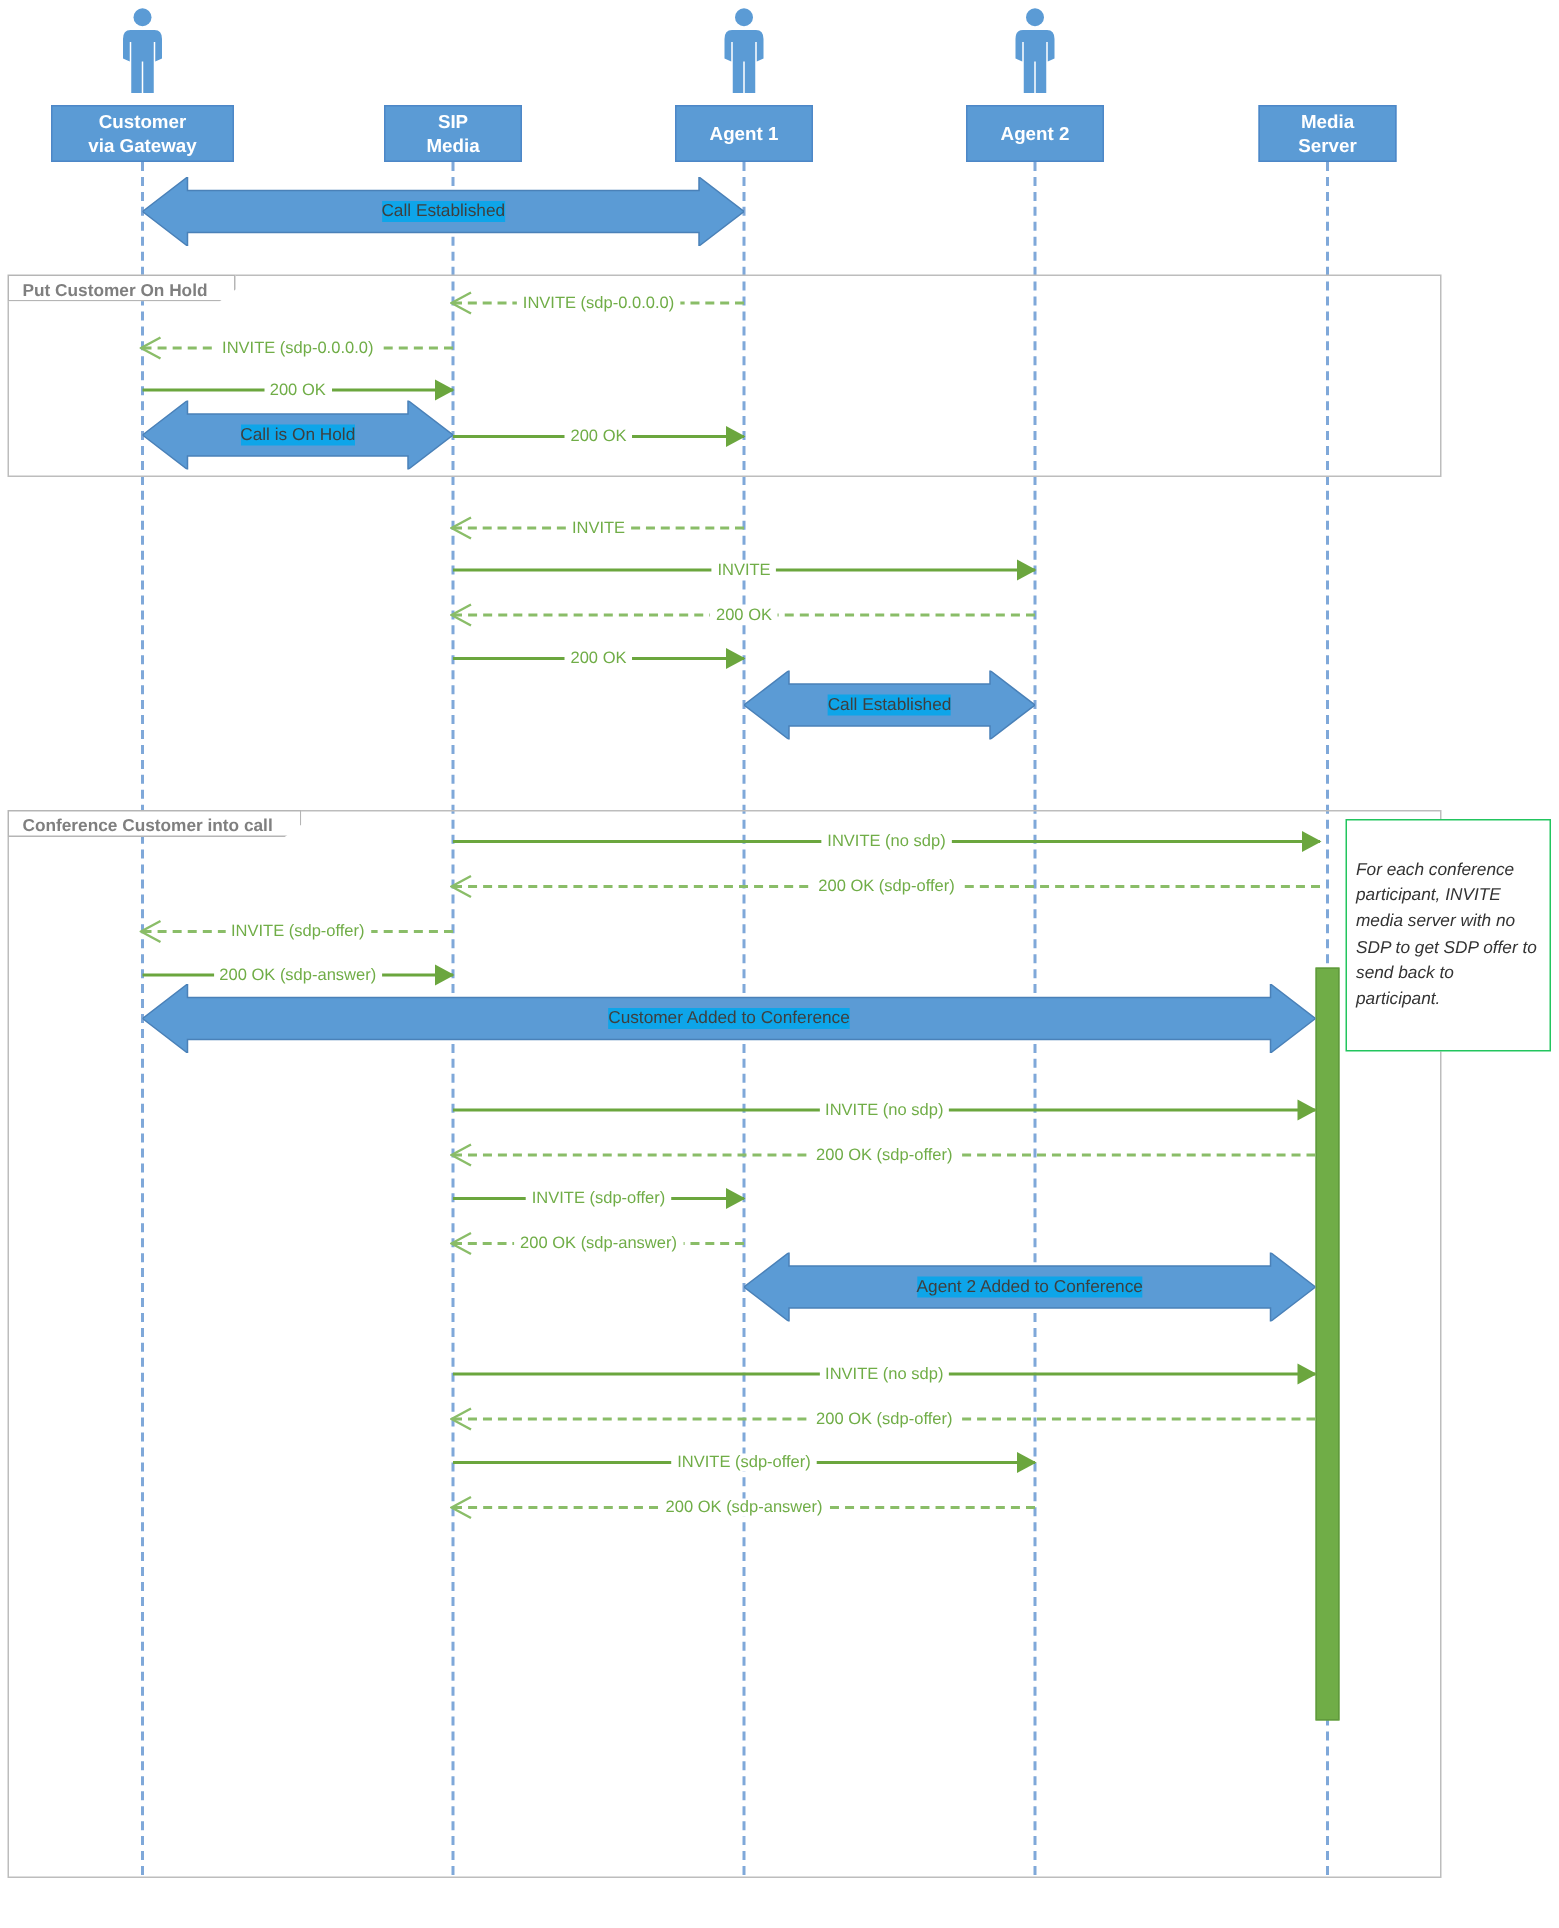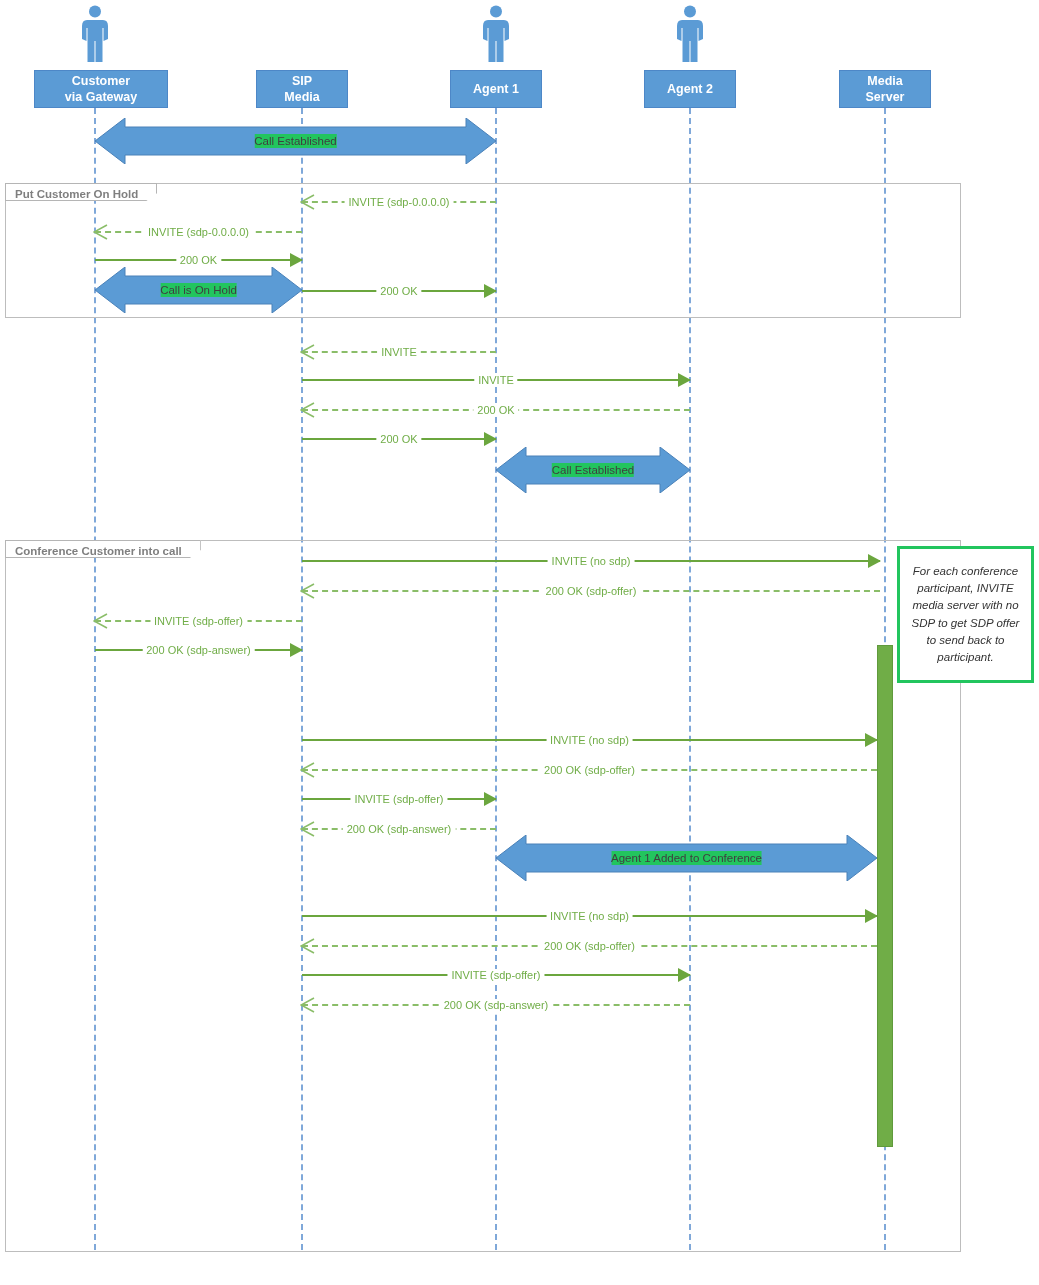--- a/index.html
+++ b/index.html
@@ -33,29 +33,29 @@
     position:absolute;left:50%;top:-1px;transform:translate(-50%,-50%);
     background:#fff;color:#70AD47;font-size:11px;padding:0 4px;white-space:nowrap;
   }
   .hr{position:absolute;right:-1px;top:-8px;width:0;height:0;
       border-top:7px solid transparent;border-bottom:7px solid transparent;border-left:13px solid #6ba63e;}
   .oa{position:absolute;left:-2px;top:-9px;}
   
   .sparrow{position:absolute;z-index:7;}
   .slbl{
     position:absolute;left:50%;top:50%;transform:translate(-50%,-50%);
-    background:#22c55e;padding:1px 0;font-size:11.5px;color:#3f3f3f;white-space:nowrap;
+    background:#0ea5e9;padding:1px 0;font-size:11.5px;color:#3f3f3f;white-space:nowrap;
   }
   
   .abar{position:absolute;background:#70AD47;border:1px solid #609a3c;box-sizing:border-box;z-index:5;}
   
   .note{
-    position:absolute;left:897px;top:546px;width:137px;height:137px;background:#fff;
-    border:3px solid #22c55e;box-sizing:border-box;z-index:8;
-    display:flex;align-items:center;justify-content:center;text-align:center;
+    position:absolute;left:897px;top:546px;width:137px;height:155px;background:#fff;
+    border:1px solid #22c55e;box-sizing:border-box;z-index:8;
+    display:flex;align-items:center;justify-content:center;
     font-style:italic;font-size:11.5px;line-height:1.5;color:#333;padding:4px 6px;
   }
 </style>
 </head>
 <body>
 
 <div id="stage">
 
   <div class="ll" style="left:94px"></div>
   <div class="ll" style="left:301px"></div>
@@ -75,21 +75,21 @@
         <path d="M10 16 h16 q5 0 5 6 v13 l-4.5 2 v-13 h-1 v34 h-7 v-21 h-1 v21 h-7 v-34 h-1 v13 l-4.5 -2 v-13 q0 -6 5 -6 z"></path>
       </g>
     </svg>
   <svg class="actor" style="left:672px" width="36" height="62" viewBox="0 0 36 62">
       <g fill="#5B9BD5">
         <circle cx="18" cy="7.5" r="6"></circle>
         <path d="M10 16 h16 q5 0 5 6 v13 l-4.5 2 v-13 h-1 v34 h-7 v-21 h-1 v21 h-7 v-34 h-1 v13 l-4.5 -2 v-13 q0 -6 5 -6 z"></path>
       </g>
     </svg>
 
-  <div class="lanebox" style="left:34px;width:134px">Customer
+  <div class="lanebox" style="left:34px;width:122px">Customer
 via Gateway</div>
   <div class="lanebox" style="left:256px;width:92px">SIP
 Media</div>
   <div class="lanebox" style="left:450px;width:92px">Agent 1</div>
   <div class="lanebox" style="left:644px;width:92px">Agent 2</div>
   <div class="lanebox" style="left:839px;width:92px">Media
 Server</div>
 
   <div class="frame" style="left:5px;top:183px;width:954px;height:133px">
     <div class="ftab"><span>Put Customer On Hold</span></div>
@@ -216,22 +216,28 @@
         <polygon points="0,23 30,0 30,9 177,9 177,0 207,23 177,46 177,37 30,37 30,46" fill="#5B9BD5" stroke="#4a81b8" stroke-width="1"></polygon>
       </svg>
     <span class="slbl">Call is On Hold</span>
   </div>
   <div class="sparrow" style="left:496px;top:447px;width:194px;height:46px">
     <svg width="194" height="46" viewBox="0 0 194 46">
         <polygon points="0,23 30,0 30,9 164,9 164,0 194,23 164,46 164,37 30,37 30,46" fill="#5B9BD5" stroke="#4a81b8" stroke-width="1"></polygon>
       </svg>
     <span class="slbl">Call Established</span>
   </div>
+  <div class="sparrow" style="left:95px;top:656px;width:782px;height:46px">
+    <svg width="782" height="46" viewBox="0 0 782 46">
+        <polygon points="0,23 30,0 30,9 752,9 752,0 782,23 752,46 752,37 30,37 30,46" fill="#5B9BD5" stroke="#4a81b8" stroke-width="1"></polygon>
+      </svg>
+    <span class="slbl">Customer Added to Conference</span>
+  </div>
   <div class="sparrow" style="left:496px;top:835px;width:381px;height:46px">
     <svg width="381" height="46" viewBox="0 0 381 46">
         <polygon points="0,23 30,0 30,9 351,9 351,0 381,23 351,46 351,37 30,37 30,46" fill="#5B9BD5" stroke="#4a81b8" stroke-width="1"></polygon>
       </svg>
-    <span class="slbl">Agent 1 Added to Conference</span>
+    <span class="slbl">Agent 2 Added to Conference</span>
   </div>
 
   <div class="note">For each conference participant, INVITE media server with no SDP to get SDP offer to send back to participant.</div>
 
 </div>
 
 </body></html>

